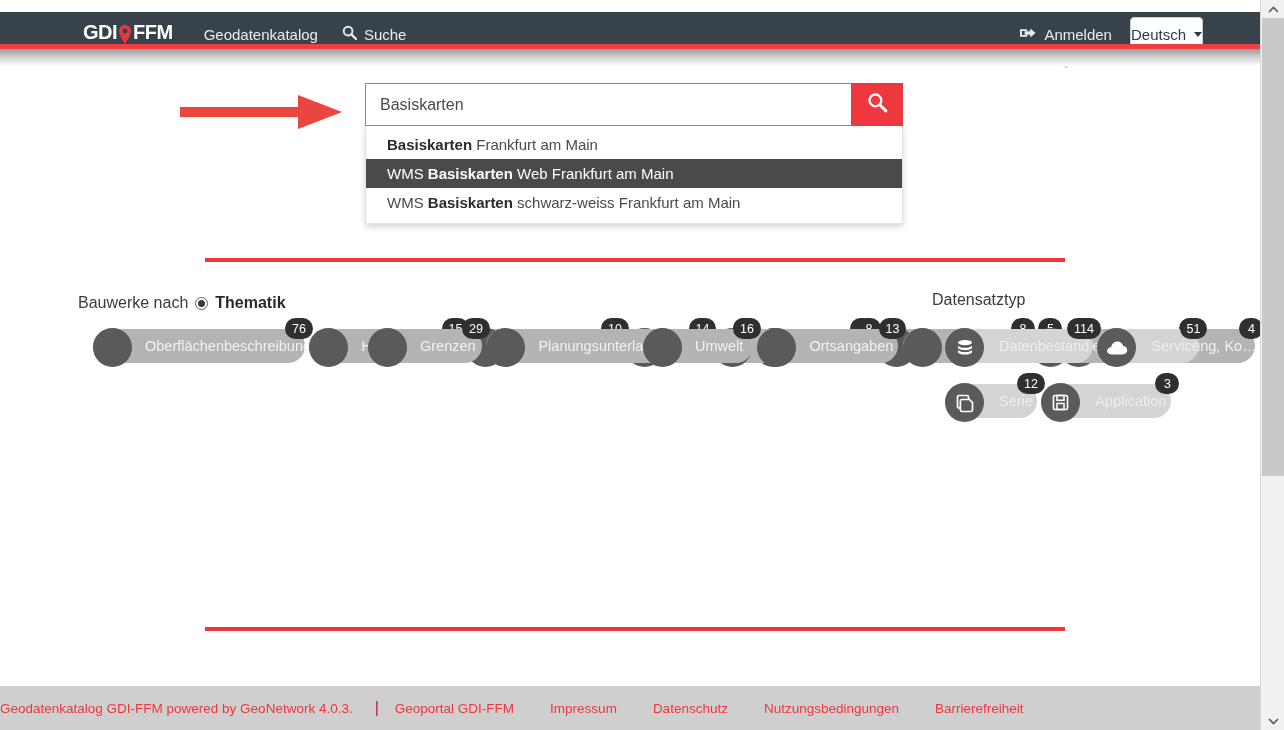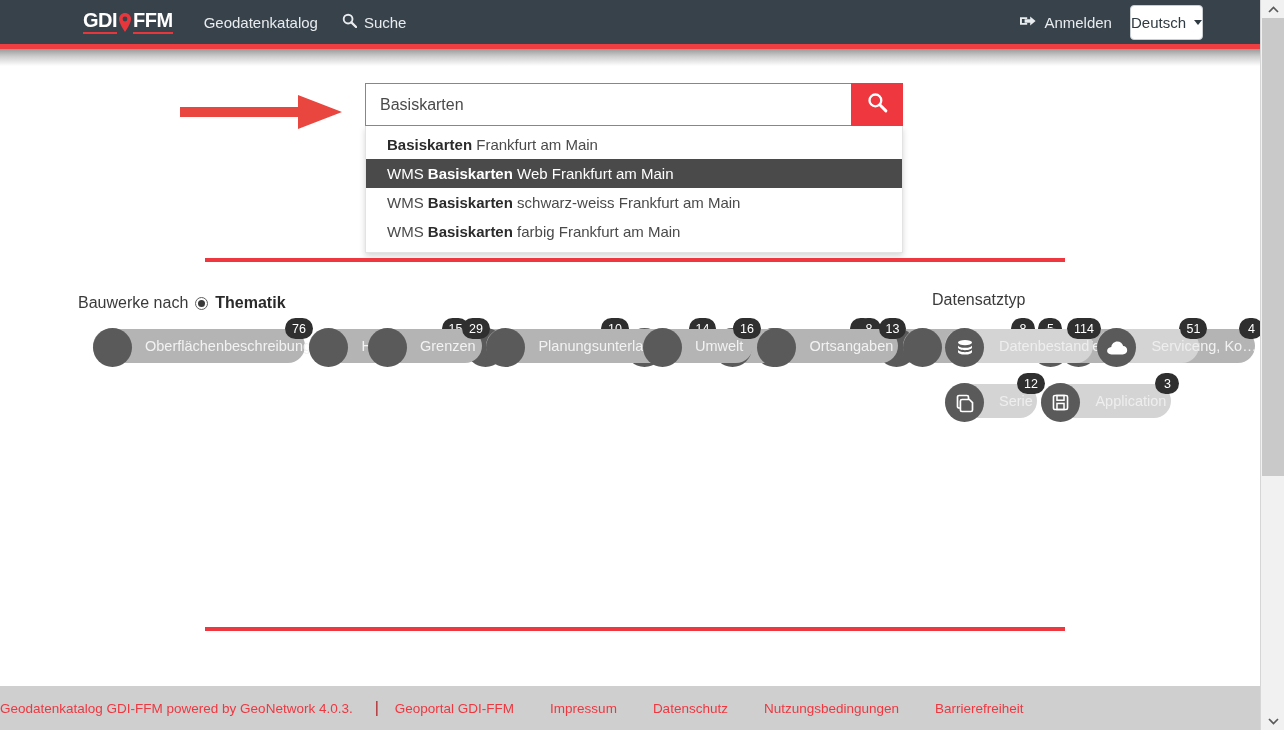--- a/index.html
+++ b/index.html
@@ -7,21 +7,21 @@
     margin: 0; padding: 0;
     width: 1284px; height: 730px;
     overflow: hidden;
     font-family: "Liberation Sans", sans-serif;
     background: #ffffff;
   }
   .page { position: relative; width: 1284px; height: 730px; background: #fff; }
 
   
   .header {
-    position: absolute; top: 0; left: 0; width: 1260px; height: 44px;
+    position: absolute; top: 12px; left: 0; width: 1260px; height: 44px;
     background: #37424b;
     display: flex; align-items: center;
   }
   .logo {
     margin-left: 83px; display: flex; align-items: flex-end;
     font-weight: bold; font-size: 20px; color: #fff; letter-spacing: -0.5px;
     line-height: 1;
   }
   .logo-part { border-bottom: 2px solid #e8363d; padding-bottom: 2px; }
   .logo-pin {
@@ -254,23 +254,20 @@
     <div class="suggest">
       <div class="suggest-item">
         <span></span><b>Basiskarten</b><span> Frankfurt am Main</span>
       </div>
       <div class="suggest-item active">
         <span>WMS </span><b>Basiskarten</b><span> Web Frankfurt am Main</span>
       </div>
       <div class="suggest-item">
         <span>WMS </span><b>Basiskarten</b><span> schwarz-weiss Frankfurt am Main</span>
       </div>
-      <div class="suggest-item">
-        <span>WMS </span><b>Basiskarten</b><span> farbig Frankfurt am Main</span>
-      </div>
     </div>
   </div>
 
   <div class="divider top"></div>
   <div class="divider bottom"></div>
 
   <div class="facet-title thematik">
     <span>Bauwerke nach</span>
     <span class="radio"></span>
     <b>Thematik</b>

